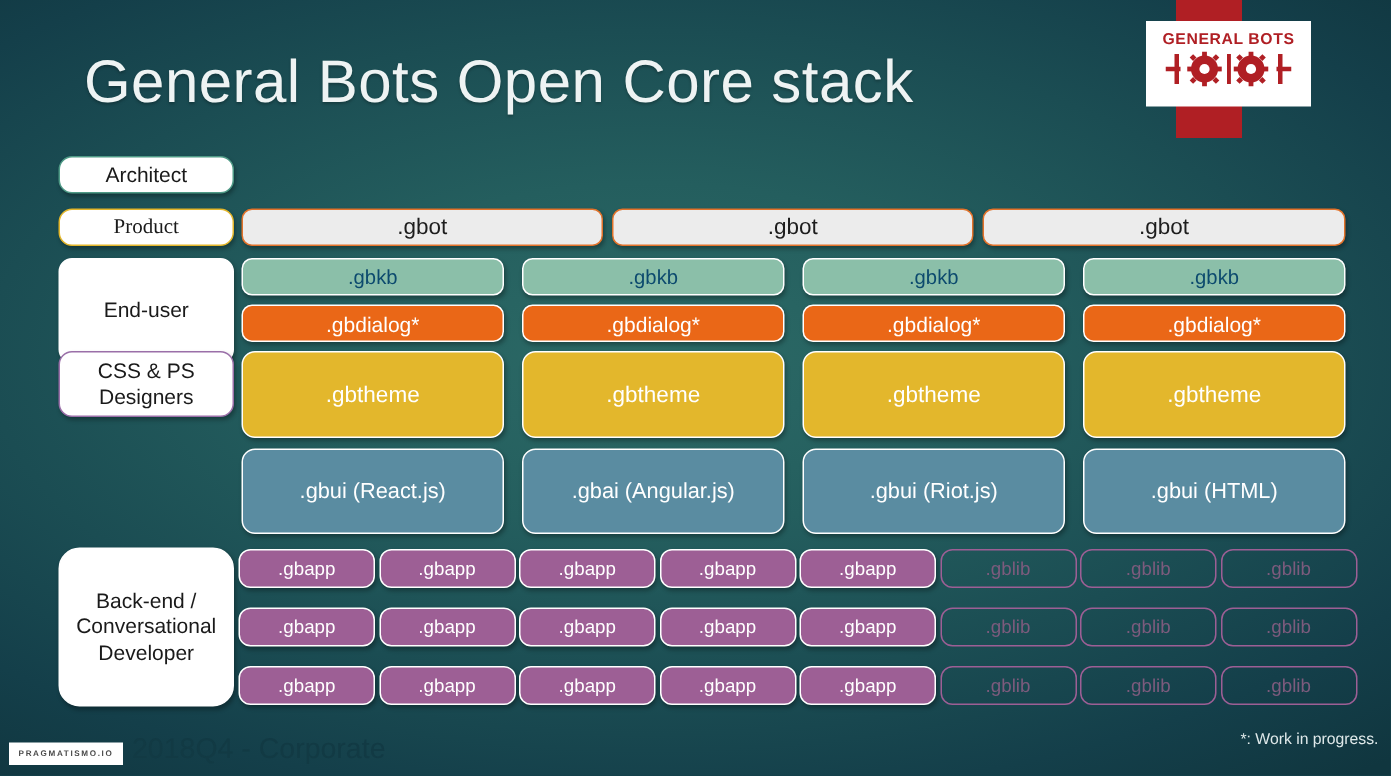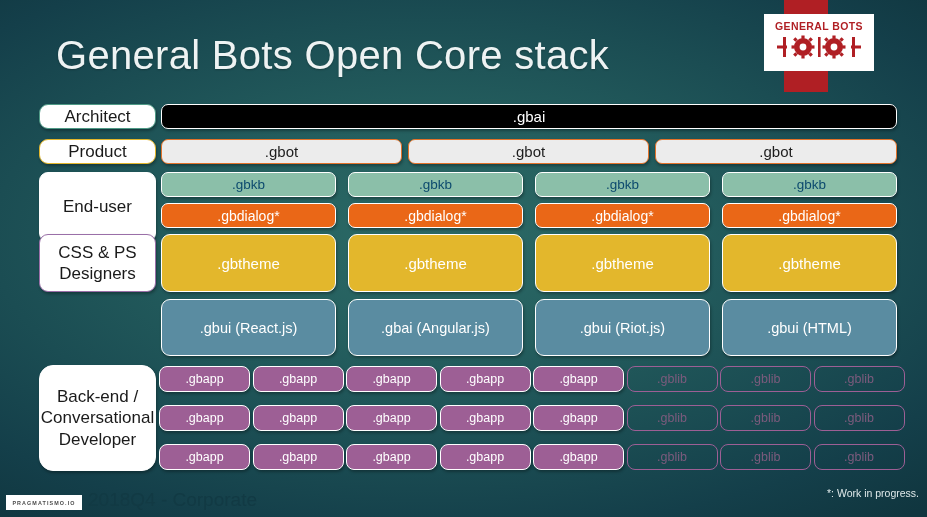--- a/index.html
+++ b/index.html
@@ -30,25 +30,25 @@
   }
   
   .box{
     position:absolute;box-sizing:border-box;border-radius:7px;
     display:flex;align-items:center;justify-content:center;text-align:center;
     font-family:"Liberation Sans", sans-serif;
     box-shadow:1px 2px 3px rgba(0,0,0,.30);
   }
   
   .role{
-    background:#ffffff;color:#1a1a1a;font-size:17px;line-height:1.25;
+    background:#ffffff;color:#1a1a1a;font-size:14px;line-height:1.25;
     border:1.6px solid #ffffff;border-radius:9px;padding:0 4px;
   }
   .role.r-architect{border-color:#4e9a86;}
-  .role.r-product{border-color:#e3b62b;}
+  .role.r-product{border-color:#e3b62b;font-family:Liberation Serif, serif;}
   .role.r-enduser{border-color:#ffffff;}
   .role.r-css{border-color:#9a6fa8;}
   .role.r-frontend{border-color:#c0242a;}
   .role.r-backend{border-color:#ffffff;border-radius:14px;}
 
   
   .gbai{background:#000000;border:1.8px solid #ffffff;color:#ffffff;font-size:15px;}
   .gbot{background:#ececec;border:1.6px solid #e2722a;color:#1d1d1d;font-size:15px;}
   .gbkb{background:#8bbfa9;border:1.6px solid #ffffff;color:#0c4a6e;font-size:13.5px;}
   .gbdialog{background:#ea6717;border:1.6px solid #ffffff;color:#ffffff;font-size:14px;}
@@ -120,30 +120,27 @@
 
   <div class="box role r-architect" style="left: 39px; top: 104px; width: 117px; height: 25px; border-color: rgb(78, 154, 134);">
     <span>Architect</span>
   </div>
   <div class="box role r-product" style="left: 39px; top: 139px; width: 117px; height: 25px; border-color: rgb(227, 182, 43);">
     <span>Product</span>
   </div>
   <div class="box role r-enduser" style="left: 39px; top: 172px; width: 117px; height: 70px; border-color: rgb(255, 255, 255);">
     <span>End-user</span>
   </div>
-  <div class="box role r-css" style="left: 39px; top: 234px; width: 117px; height: 58px; border-color: rgb(154, 111, 168);">
+  <div class="box role r-css" style="left: 39px; top: 234px; width: 117px; height: 44px; border-color: rgb(154, 111, 168);">
     <span>CSS &amp; PS Designers</span>
   </div>
   <div class="box role r-backend" style="left: 39px; top: 365px; width: 117px; height: 106px; border-color: rgb(255, 255, 255);">
     <span>Back-end / Conversational Developer</span>
   </div>
 
-  <div class="box gbai" style="left:161px;top:104px;width:736px;height:25px;">
-    <span>.gbai</span>
-  </div>
 
   <div class="box gbot" style="left:161px;top:139px;width:241px;height:25px;">
     <span>.gbot</span>
   </div>
   <div class="box gbot" style="left:408px;top:139px;width:241px;height:25px;">
     <span>.gbot</span>
   </div>
   <div class="box gbot" style="left:655px;top:139px;width:242px;height:25px;">
     <span>.gbot</span>
   </div>

